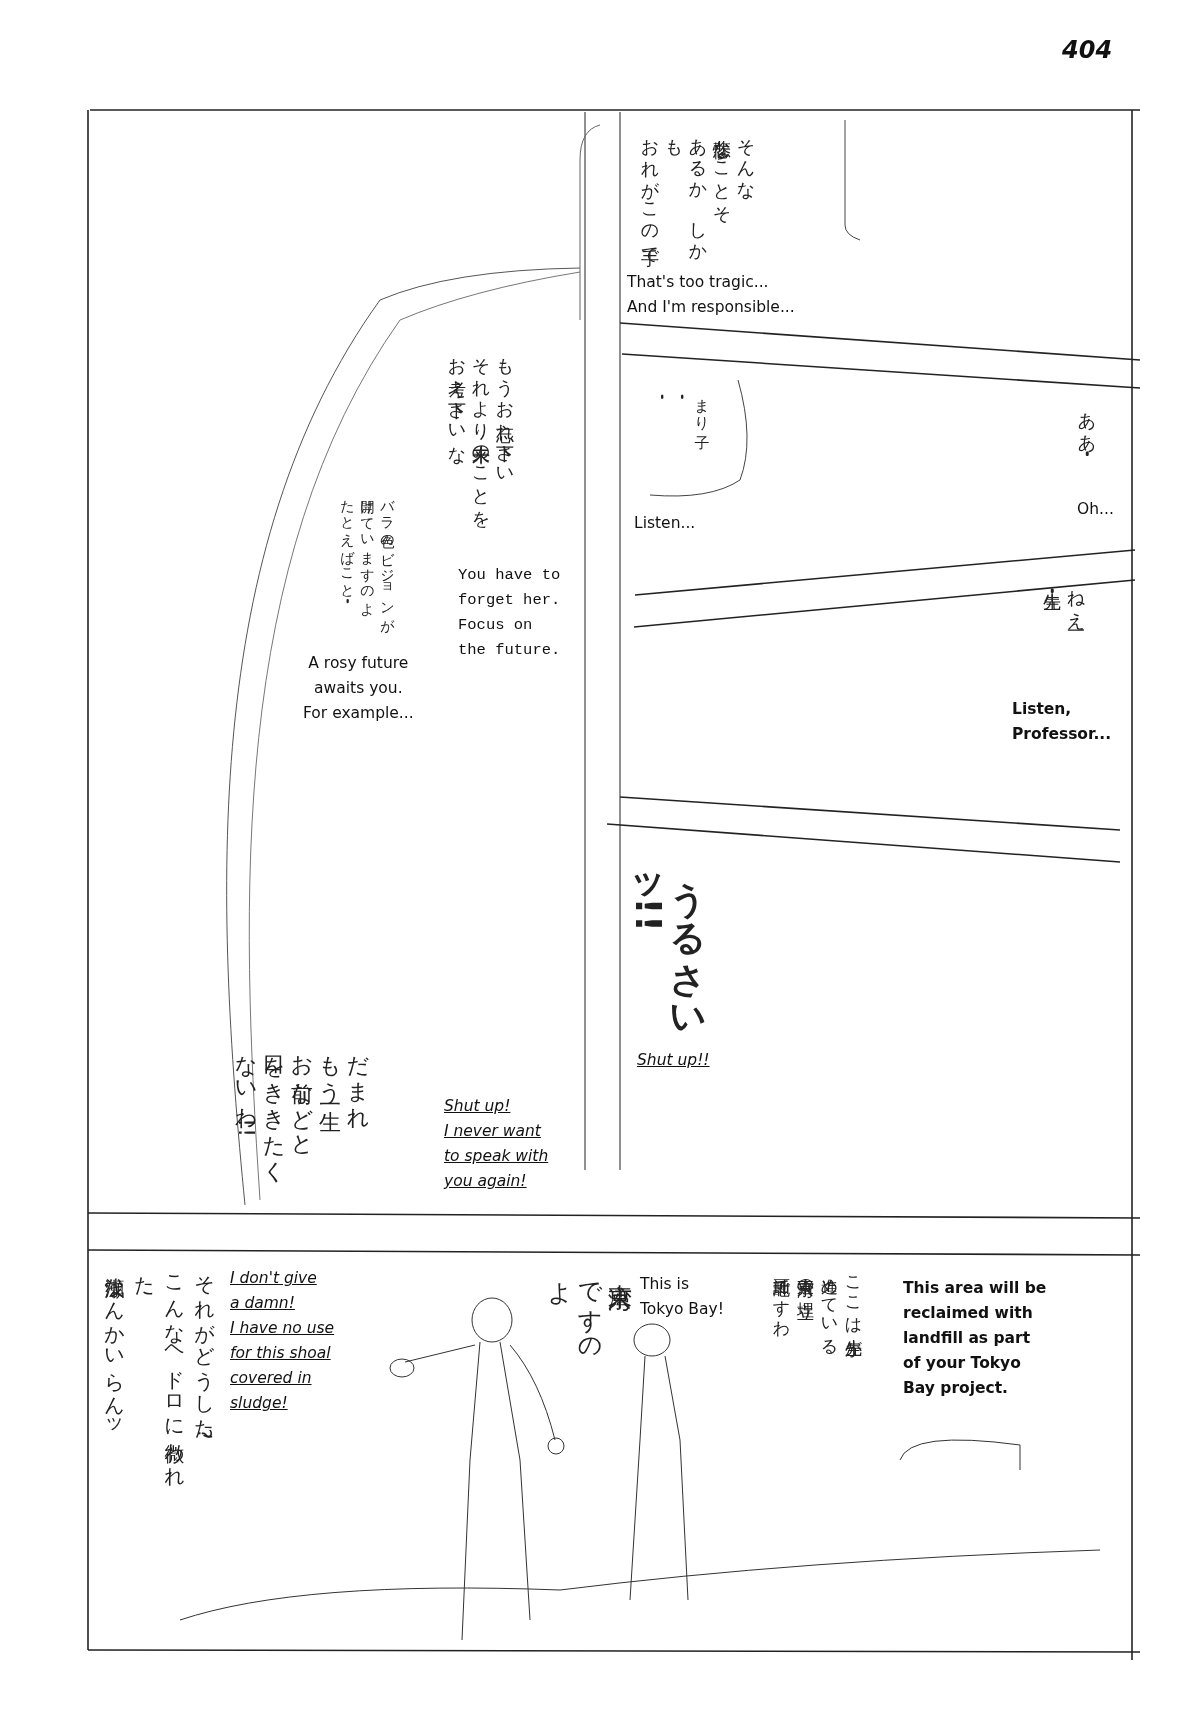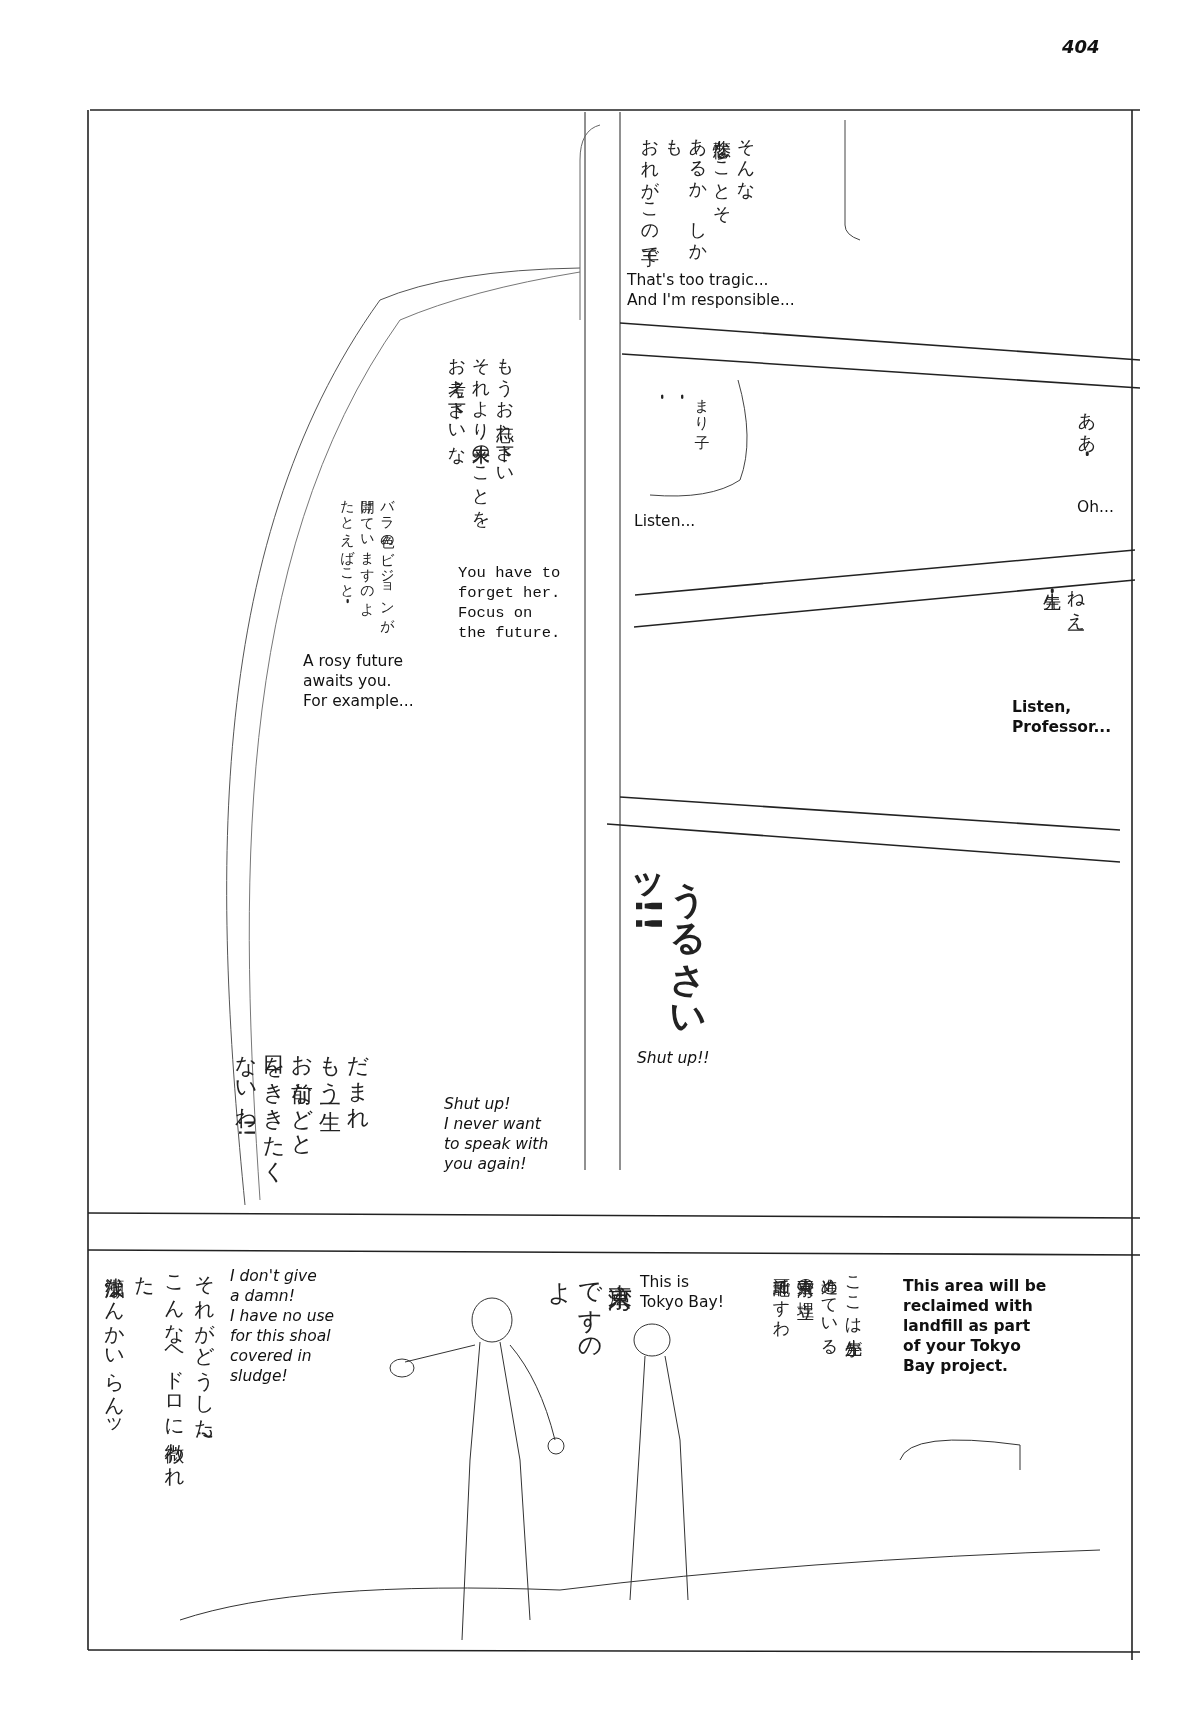--- a/index.html
+++ b/index.html
@@ -1,20 +1,20 @@
 <!DOCTYPE html>
 <html><head>
   <meta charset="utf-8">
   <style>
     html, body { margin: 0; padding: 0; background: #ffffff; }
     body { width: 1200px; height: 1721px; position: relative; overflow: hidden; font-family: "DejaVu Sans", sans-serif; color: #111; }
-    .page-number { position: absolute; left: 1062px; top: 36px; font-size: 18px; font-style: italic; font-weight: bold; font-family: "DejaVu Sans", sans-serif; }
+    .page-number { position: absolute; left: 1062px; top: 36px; font-size: 24px; font-style: italic; font-weight: bold; font-family: "DejaVu Sans", sans-serif; }
     svg.frame { position: absolute; left: 0; top: 0; }
-    .txt { position: absolute; font-size: 15.5px; line-height: 20px; white-space: pre-line; color: #111; }
-    .txt.it { font-style: italic; }
+    .txt { position: absolute; font-size: 15.5px; line-height: 25px; white-space: pre-line; color: #111; }
+    .txt.it { font-style: italic; text-decoration: underline; }
     .jp { position: absolute; writing-mode: vertical-rl; font-size: 18px; line-height: 24px; color: #222; font-family: "DejaVu Sans", sans-serif; white-space: pre-line; letter-spacing: 1px; }
     .jp.big { font-size: 36px; line-height: 40px; font-weight: bold; }
   </style>
 </head>
 <body>
 
 <div class="page-number">404</div>
 
 <svg class="frame" width="1200" height="1721" viewBox="0 0 1200 1721">
   <g fill="none" stroke="#222" stroke-width="1.6">
@@ -63,21 +63,21 @@
 <div class="jp" style="left:445px; top:345px; height:200px;">もうお忘れ下さい
 それより未来のことを
 お考え下さいな</div>
 <div class="txt" style="left:458px; top:563px;font-family:Liberation Mono, monospace;">You have to
 forget her.
 Focus on
 the future.</div>
 <div class="jp" style="left:338px; top:490px; height:140px; font-size:14px; line-height:20px;">バラ色のビジョンが
 開けていますのよ
 たとえばこと・・・</div>
-<div class="txt" style="left:303px; top:651px;">A rosy future
+<div class="txt" style="left:303px; top:651px;text-align:center;">A rosy future
 awaits you.
 For example...</div>
 <div class="jp" style="left:232px; top:1040px; height:160px; font-size:22px; line-height:28px;">だまれ
 もう一生
 お前などと
 口をききたく
 ないわ!!</div>
 <div class="txt it" style="left:444px; top:1094px;">Shut up!
 I never want
 to speak with

